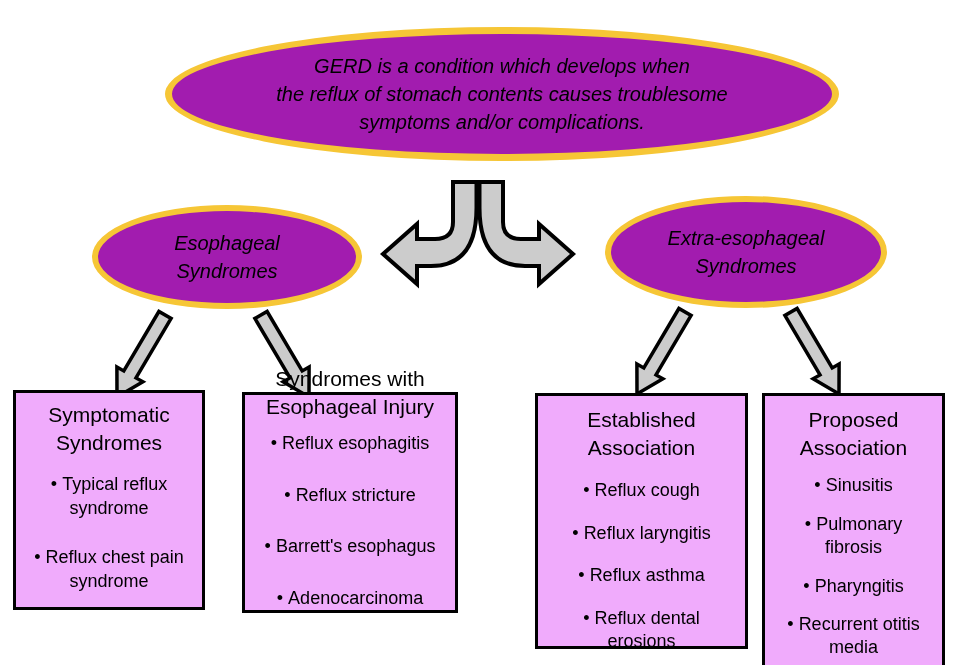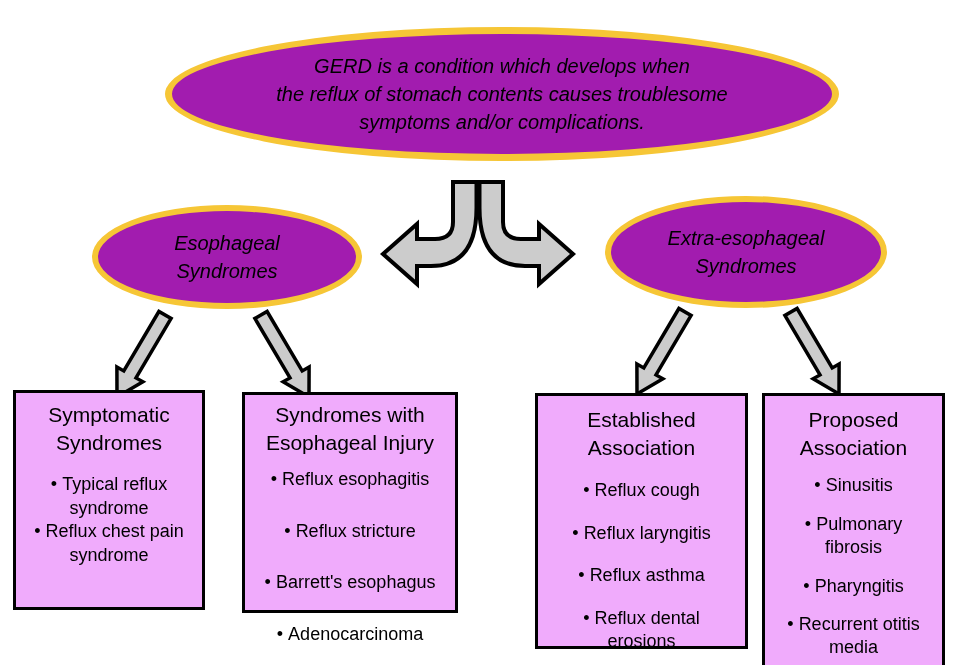--- a/index.html
+++ b/index.html
@@ -45,35 +45,35 @@
   .node-box {
     position: absolute;
     border: 3px solid #000;
     background: #f0abfc;
     display: flex;
     flex-direction: column;
     align-items: center;
     text-align: center;
   }
   .box-1 { left: 13px;  top: 390px; width: 192px; height: 220px; padding-top: 8px; }
-  .box-2 { left: 242px; top: 392px; width: 216px; height: 221px; padding-top: 6px; }
+  .box-2 { left: 242px; top: 392px; width: 216px; height: 221px; padding-top: 6px; justify-content: flex-end; }
   .box-3 { left: 535px; top: 393px; width: 213px; height: 256px; padding-top: 10px; align-items: center; }
   .box-4 { left: 762px; top: 393px; width: 183px; height: 287px; padding-top: 10px; }
 
   .node-box .title {
     font-size: 21px;
     line-height: 1.32;
     white-space: pre-line;
   }
   .bullet-list {
     display: flex;
     flex-direction: column;
     width: 100%;
   }
-  .box-1 .bullet-list { margin-top: 17px; }
+  .box-1 .bullet-list { margin-top: 17px; gap: 26px; }
   .box-2 .bullet-list { margin-top: 12px; gap: 28px; }
   .box-3 .bullet-list { margin-top: 18px; gap: 19px; }
   .box-4 .bullet-list { margin-top: 13px; gap: 15px; }
 
   .list-item {
     font-size: 18px;
     line-height: 1.3;
     text-align: center;
     padding: 0 4px;
   }

